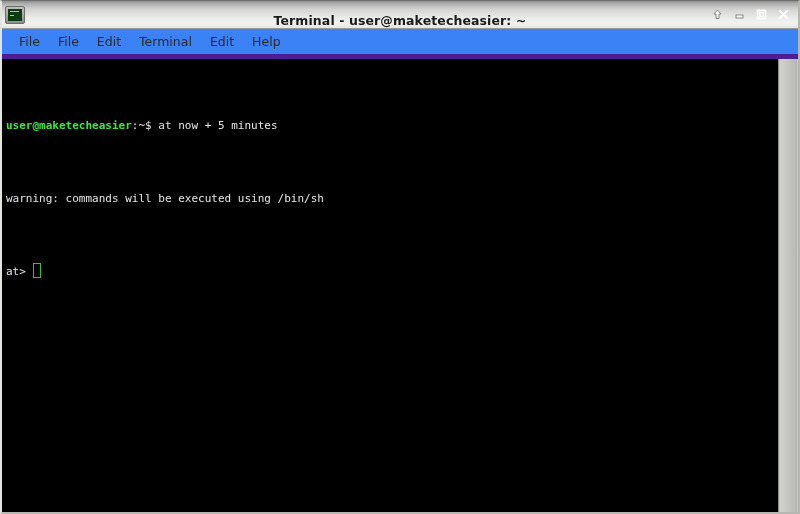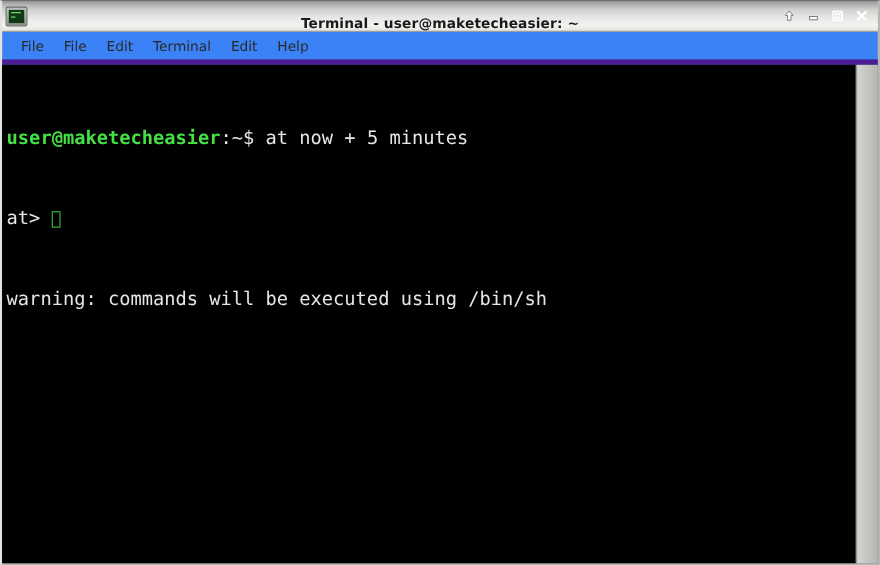--- a/index.html
+++ b/index.html
@@ -130,21 +130,21 @@
     flex: 1 1 auto;
     display: flex;
     background: #000000;
     min-height: 0;
   }
   .term-screen {
     flex: 1 1 auto;
     background: #000000;
     padding: 3px 0 0 4px;
     font-family: "DejaVu Sans Mono", monospace;
-    font-size: 17px;
+    font-size: 11px;
     line-height: 18.3px;
     color: #d8d8d8;
     overflow: hidden;
     white-space: pre;
     letter-spacing: 0px;
   }
   .line { height: 18.3px; }
   .prompt-user { color: #44e044; font-weight: bold; }
   .prompt-sep  { color: #e6e6e6; }
   .cmd         { color: #e6e6e6; }
@@ -216,21 +216,21 @@
     <div class="menu-item">Terminal</div>
     <div class="menu-item">Edit</div>
     <div class="menu-item">Help</div>
   </div>
 
   <div class="term-wrap">
     <div class="term-screen">
 
       <div class="line"><span class="prompt-user">user@maketecheasier</span><span class="prompt-sep">:~$ </span><span class="cmd">at now + 5 minutes</span></div>
 
+      <div class="line"><span class="out">warning: commands will be executed using /bin/sh</span></div>
+
       <div class="line"><span class="out">at&gt; </span><span class="cursor"></span></div>
-
-      <div class="line"><span class="out">warning: commands will be executed using /bin/sh</span></div>
 
     </div>
     <div class="scrollbar"></div>
   </div>
 
 </div>
 
 </body></html>

